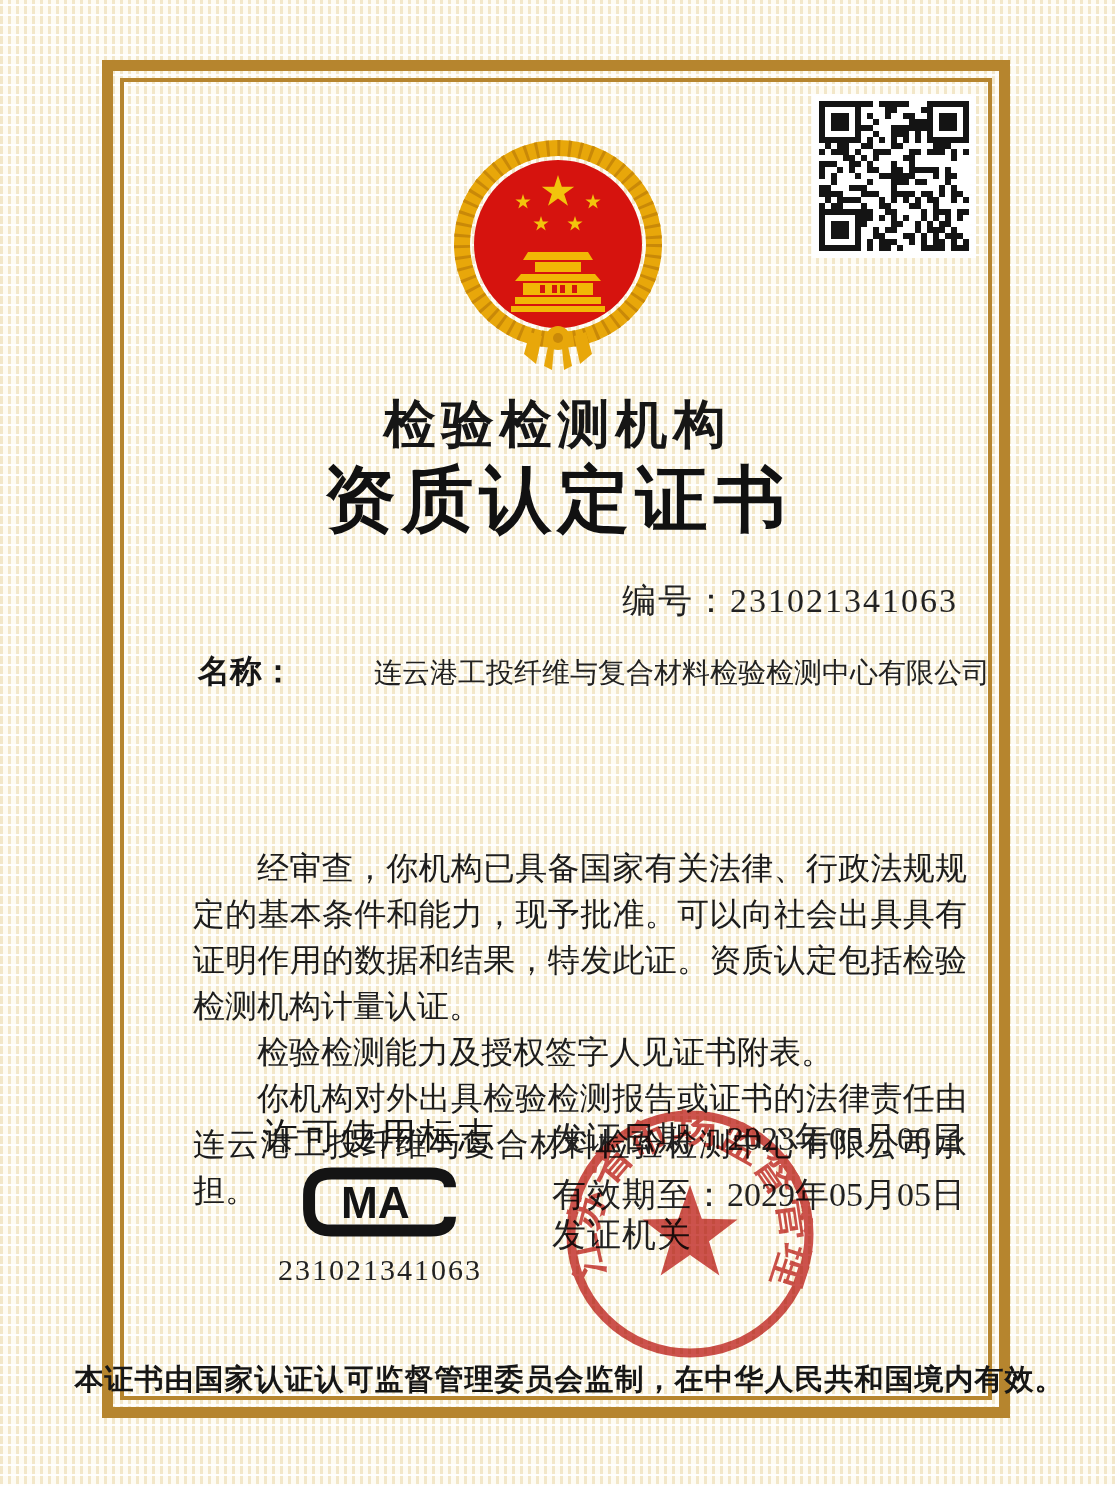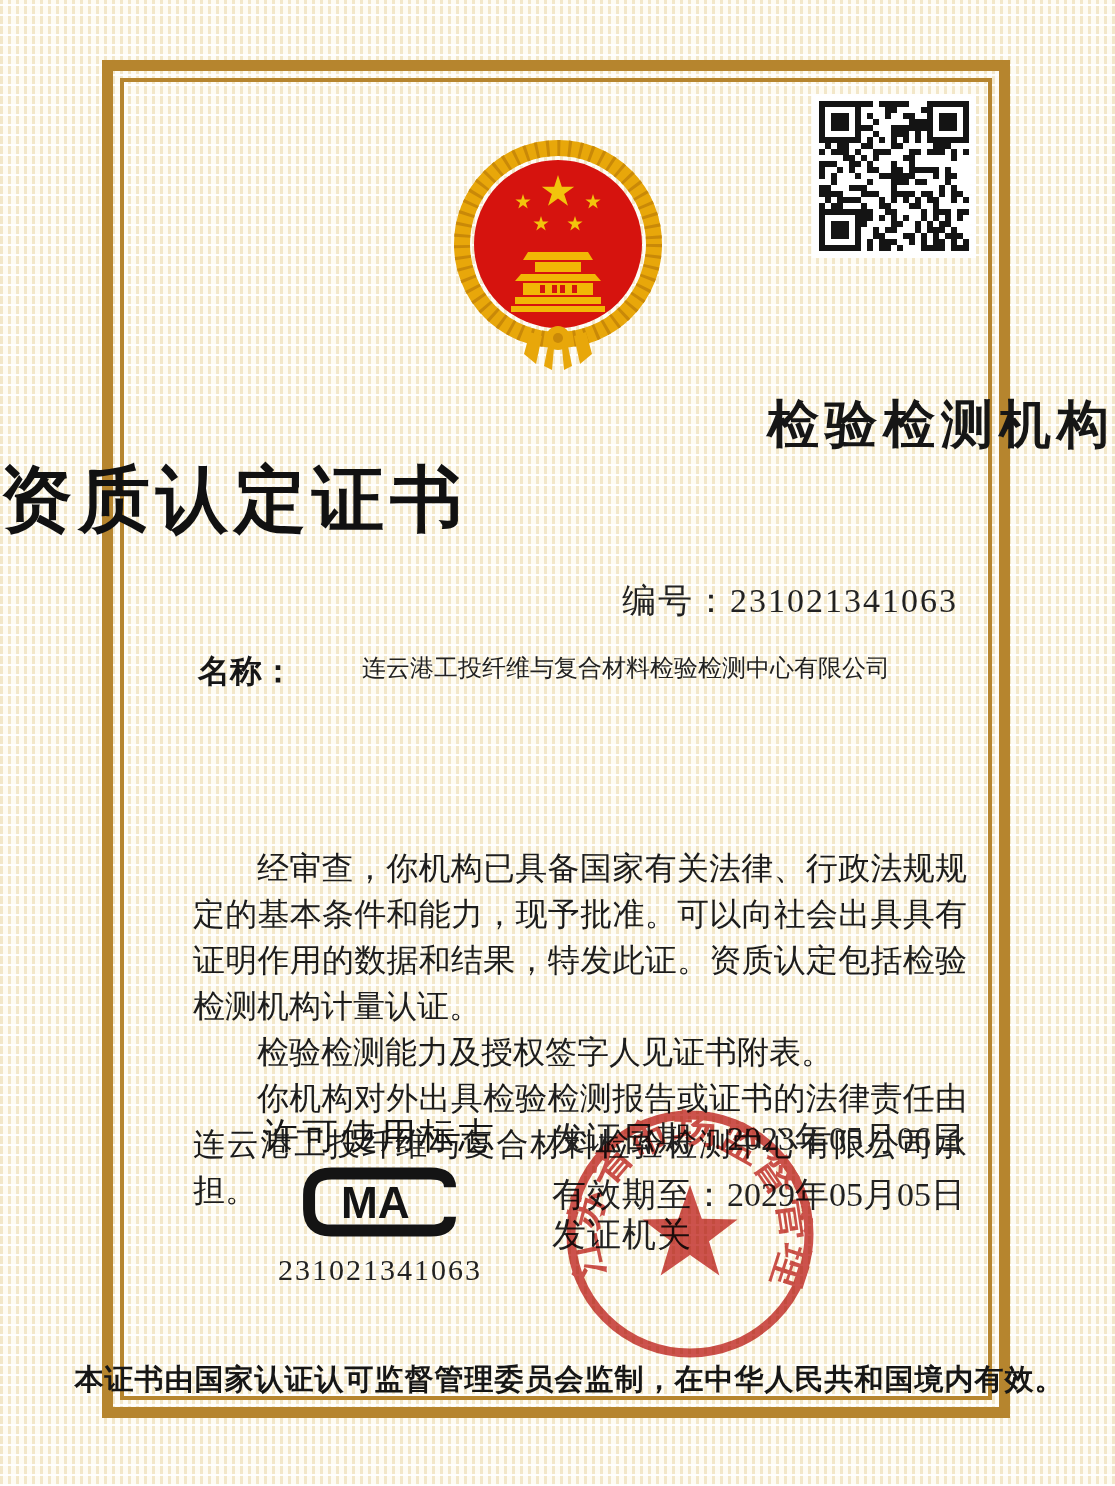--- a/index.html
+++ b/index.html
@@ -20,41 +20,41 @@
     border:4px solid #b6852e;
   }
   .qr{
     position:absolute;left:812px;top:94px;width:164px;height:164px;
     background:#fff;box-sizing:border-box;padding:7px;
   }
   .qr-grid{display:grid;grid-template-columns:repeat(25,6px);grid-template-rows:repeat(25,6px);}
   .qr-grid .d{background:#141414;}
   .emblem{position:absolute;left:452px;top:140px;}
   .title1{
-    position:absolute;top:390px;left:0;width:100%;text-align:right;
+    position:absolute;top:390px;left:0;width:100%;text-align:center;
     font-family:"Liberation Sans",sans-serif;font-weight:bold;
     font-size:52px;letter-spacing:6px;color:#161616;
   }
   .title2{
-    position:absolute;top:452px;left:0;width:100%;text-align:left;
+    position:absolute;top:452px;left:0;width:100%;text-align:center;
     font-family:"Liberation Sans",sans-serif;font-weight:bold;
     font-size:72px;letter-spacing:6px;color:#111;
   }
   .cert-no{
     position:absolute;top:578px;left:622px;
     font-size:34px;color:#222;letter-spacing:2px;
   }
   .field-row{position:absolute;left:198px;display:flex;align-items:flex-start;}
   .field-row.name{top:650px;gap:40px;}
   .field-row.addr{top:742px;}
   .field-label{
     font-family:"Liberation Sans",sans-serif;font-weight:bold;
     font-size:32px;color:#161616;flex:0 0 auto;
   }
-  .field-value{font-size:24px;color:#222;margin-left:28px;line-height:36px;max-width:660px;}
+  .field-value{font-size:28px;color:#222;margin-left:40px;line-height:46px;max-width:660px;}
   .addr-line2{display:block;}
   .body-text{
     position:absolute;top:845px;left:193px;width:774px;
     font-size:32px;line-height:46px;color:#1d1d1d;text-align:justify;
   }
   .body-text p{margin:0;text-indent:2em;}
   .license{position:absolute;left:240px;top:1112px;width:280px;text-align:center;}
   .license-title{font-size:36px;color:#161616;letter-spacing:3px;}
   .license-logo{margin-top:6px;}
   .license-number{font-size:30px;color:#222;letter-spacing:2px;margin-top:12px;}

